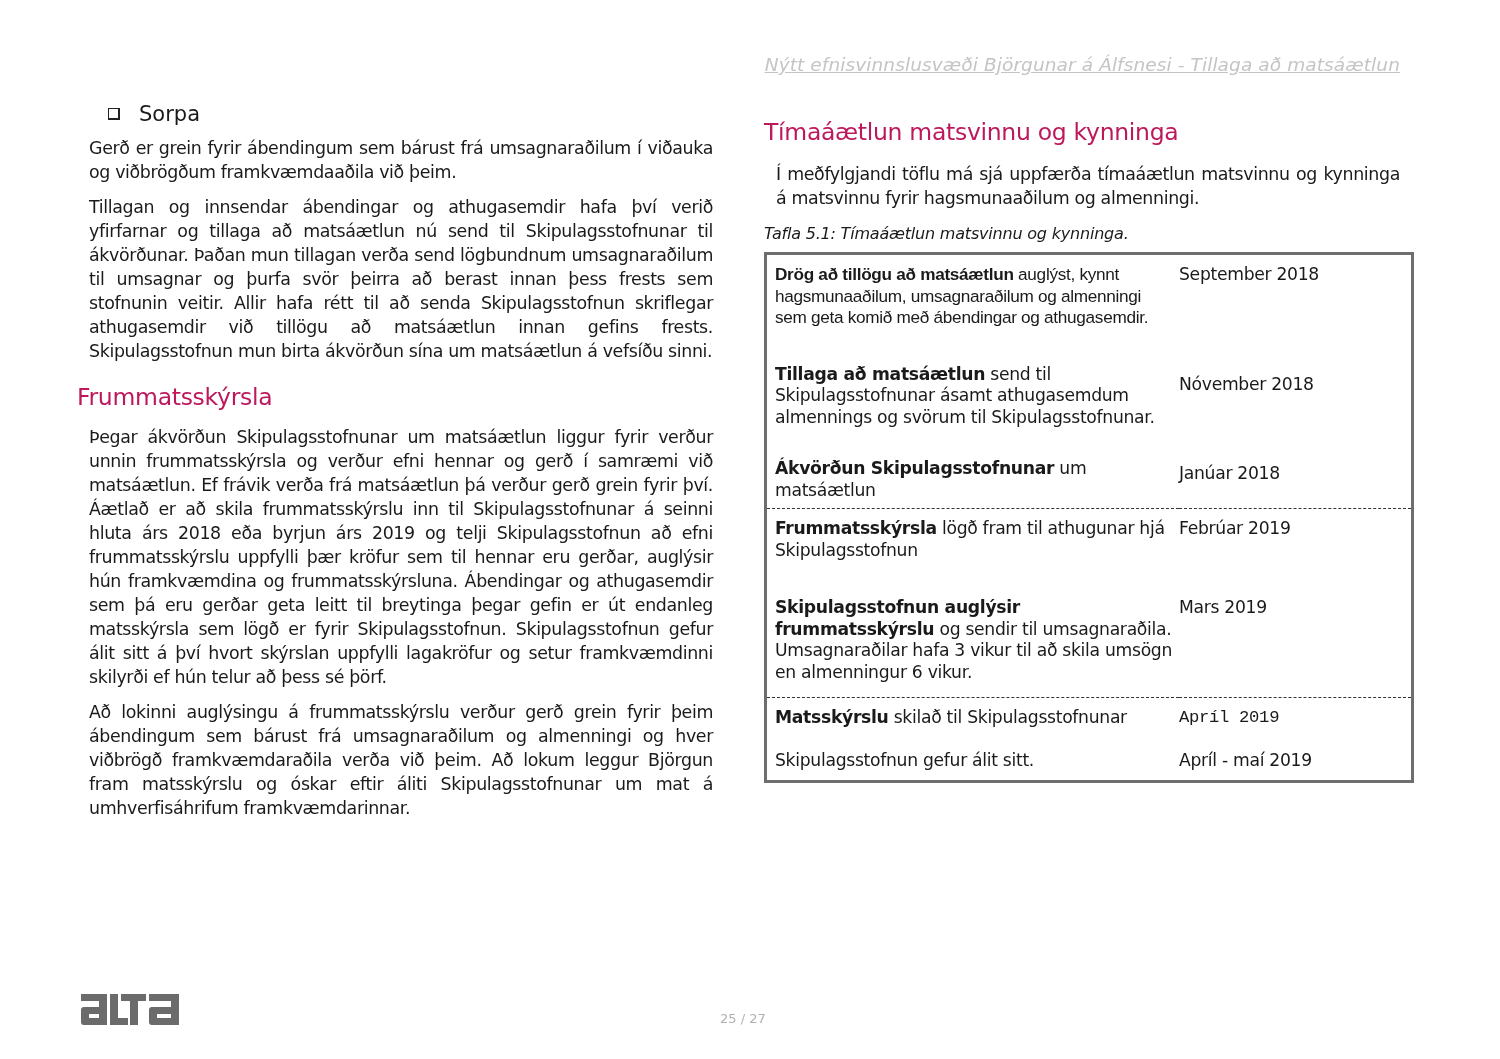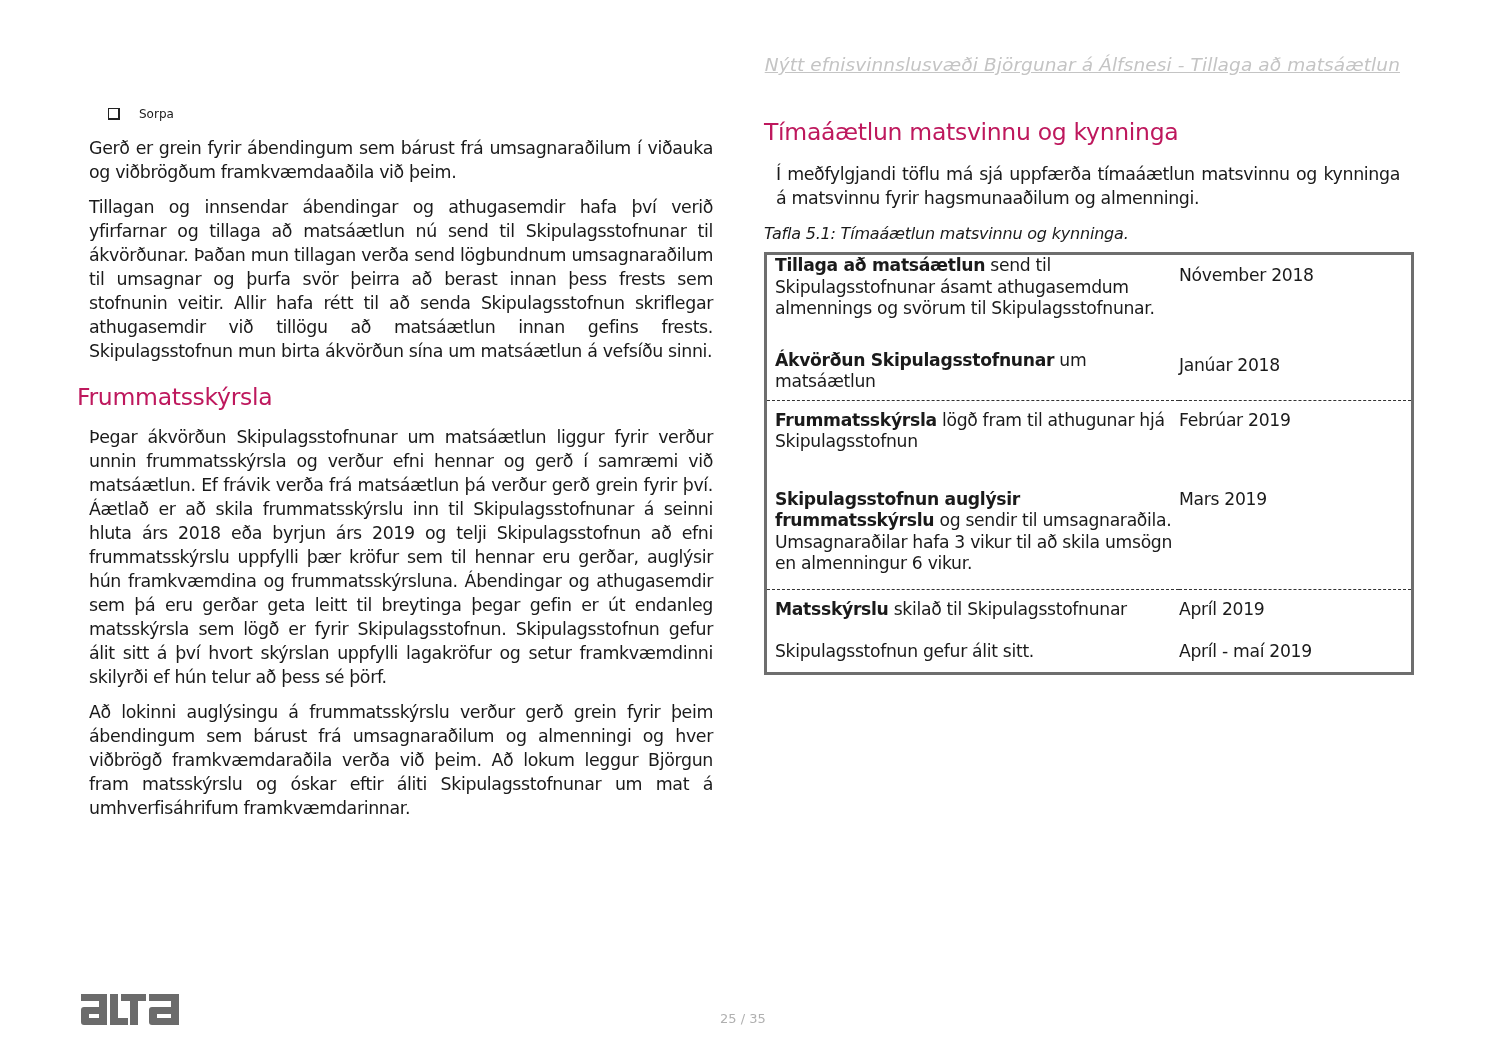--- a/index.html
+++ b/index.html
@@ -4,21 +4,21 @@
 <style>
   html, body { margin: 0; padding: 0; background: #ffffff; }
   body { width: 1500px; height: 1059px; position: relative; overflow: hidden;
          font-family: "DejaVu Sans", sans-serif; color: #1a1a1a; }
   .running-header { position: absolute; top: 54px; right: 100px; font-size: 18.5px;
          font-style: italic; color: #c4c4c4; letter-spacing: 0.1px; text-decoration: underline; }
   .col-left { position: absolute; left: 77px; top: 100px; width: 636px; }
   .col-right { position: absolute; left: 764px; top: 118px; width: 636px; }
   p.body { font-size: 17.4px; line-height: 24px; text-align: justify; margin: 0 0 11px 12px;
            text-justify: inter-word; letter-spacing: -0.35px; }
-  .bullet { font-size: 12px; line-height: 24px; margin: 2px 0 10px 31px; display: flex; align-items: center; }
+  .bullet { font-size: 21px; line-height: 24px; margin: 2px 0 10px 31px; display: flex; align-items: center; }
   .bullet .box { display: inline-block; width: 12px; height: 12px; margin-right: 19px; position: relative; }
   .bullet .box::before { content: ""; position: absolute; left: 0; top: 0; width: 9px; height: 9px; border: 1.5px solid #222; border-right-width: 2.5px; border-bottom-width: 2.5px; }
   h2 { font-weight: normal; font-size: 23.5px; color: #be185d; margin: 20px 0 14px 0; letter-spacing: -0.3px; }
   .col-right h2 { margin-top: 0; margin-bottom: 16px; }
   .caption { font-size: 16px; font-style: italic; margin: 14px 0 9px 0; letter-spacing: -0.2px; }
   table.schedule { width: 650px; border: 3px solid #6e6e6e; border-collapse: collapse; }
   table.schedule td { vertical-align: top; font-size: 17.2px; line-height: 21.5px; padding: 0; letter-spacing: -0.3px; }
   table.schedule td.desc { width: 398px; padding-left: 8px; padding-right: 6px; }
   table.schedule td.date { padding-left: 0; }
   table.schedule tr.dashed td { border-bottom: 1.5px dashed #333; }
@@ -45,38 +45,42 @@
 </div>
 
 <div class="col-right">
   <h2>Tímaáætlun matsvinnu og kynninga</h2>
   <p class="body">Í meðfylgjandi töflu má sjá uppfærða tímaáætlun matsvinnu og kynninga á matsvinnu fyrir hagsmunaaðilum og almenningi.</p>
   <div class="caption">Tafla 5.1: Tímaáætlun matsvinnu og kynninga.</div>
 
   <table class="schedule">
     <tbody>
       <tr>
+        <td class="desc desc-narrow" style="padding-top:9px;padding-bottom:35px;"><b>Drög að tillögu að matsáætlun</b><span> auglýst, kynnt hagsmunaaðilum, umsagnaraðilum og almenningi sem geta komið með ábendingar og athugasemdir.</span></td>
+        <td class="date" style="padding-top:9px;">September 2018</td>
+      </tr>
+      <tr>
         <td class="desc" style="padding-bottom:30px;"><b>Tillaga að matsáætlun</b><span> send til Skipulagsstofnunar ásamt athugasemdum almennings og svörum til Skipulagsstofnunar.</span></td>
         <td class="date" style="vertical-align:top;padding-top:10px;">Nóvember 2018</td>
       </tr>
       <tr class="dashed">
         <td class="desc" style="padding-bottom:7px;"><b>Ákvörðun Skipulagsstofnunar</b><span> um matsáætlun</span></td>
         <td class="date" style="padding-top:5px;">Janúar 2018</td>
       </tr>
       <tr>
         <td class="desc" style="padding-top:9px;padding-bottom:36px;"><b>Frummatsskýrsla</b><span> lögð fram til athugunar hjá Skipulagsstofnun</span></td>
         <td class="date" style="padding-top:9px;">Febrúar 2019</td>
       </tr>
       <tr class="dashed">
         <td class="desc" style="padding-bottom:14px;"><b>Skipulagsstofnun auglýsir frummatsskýrslu</b><span> og sendir til umsagnaraðila. Umsagnaraðilar hafa 3 vikur til að skila umsögn en almenningur 6 vikur.</span></td>
         <td class="date">Mars 2019</td>
       </tr>
       <tr>
         <td class="desc" style="padding-top:9px;padding-bottom:21px;"><b>Matsskýrslu</b><span> skilað til Skipulagsstofnunar</span></td>
-        <td class="date" style="padding-top:9px;">Apríl 2019</td>
+        <td class="date" style="padding-top:9px;font-family:Liberation Mono, monospace;">Apríl 2019</td>
       </tr>
       <tr>
         <td class="desc" style="padding-bottom:9px;"><b></b><span>Skipulagsstofnun gefur álit sitt.</span></td>
         <td class="date">Apríl - maí 2019</td>
       </tr>
     </tbody>
   </table>
 </div>
 
 <svg class="logo" viewBox="0 0 100 36" xmlns="http://www.w3.org/2000/svg">
@@ -85,13 +89,13 @@
     <path d="M1 4 H27 V35 H4 Q1 35 1 32 V20 Q1 17 4 17 H19 V11 H1 Z M9 24 V28 H19 V24 Z" fill-rule="evenodd"></path>
 
     <path d="M30 4 H38 V28 H48 V35 H30 Z"></path>
 
     <path d="M41 4 H66 V11 H58 V35 H50 V28 H50 V11 H41 Z" transform="translate(0,0)"></path>
 
     <path d="M69 4 H99 V35 H72 Q69 35 69 32 V20 Q69 17 72 17 H91 V11 H69 Z M77 24 V28 H91 V24 Z" fill-rule="evenodd"></path>
   </g>
 </svg>
 
-<div class="footer-page">25 / 35</div>
+<div class="footer-page">25 / 27</div>
 
 </body></html>

